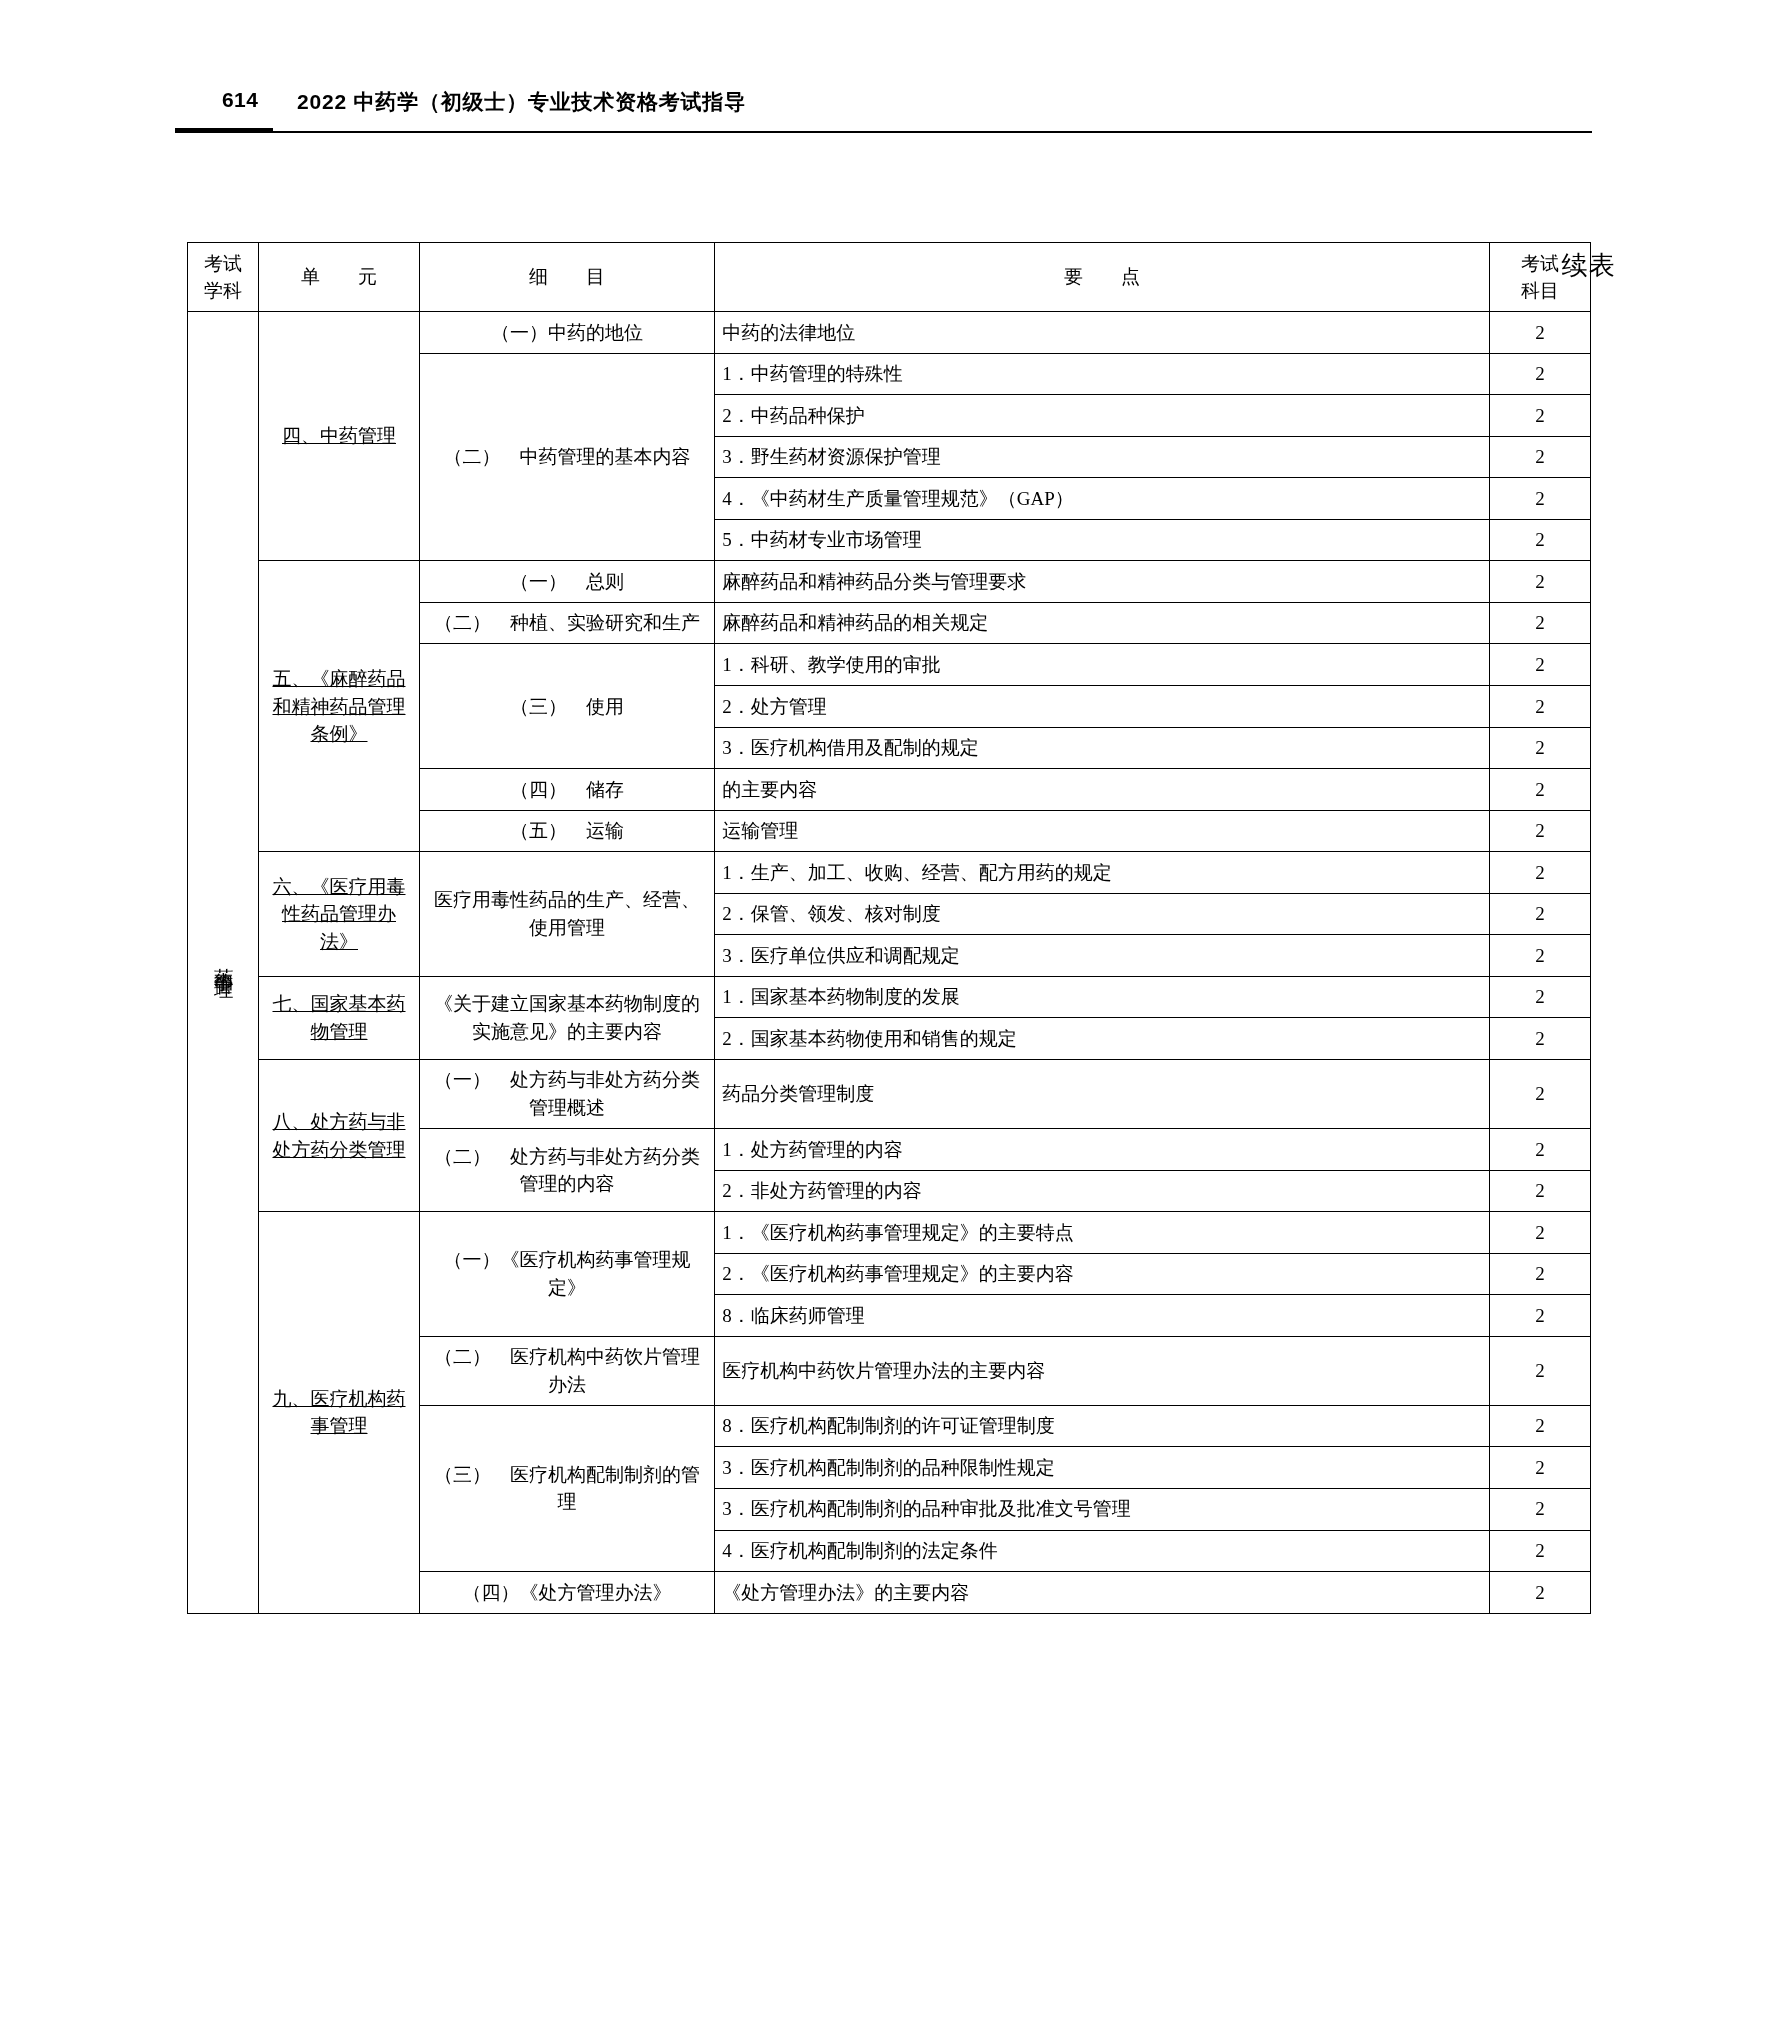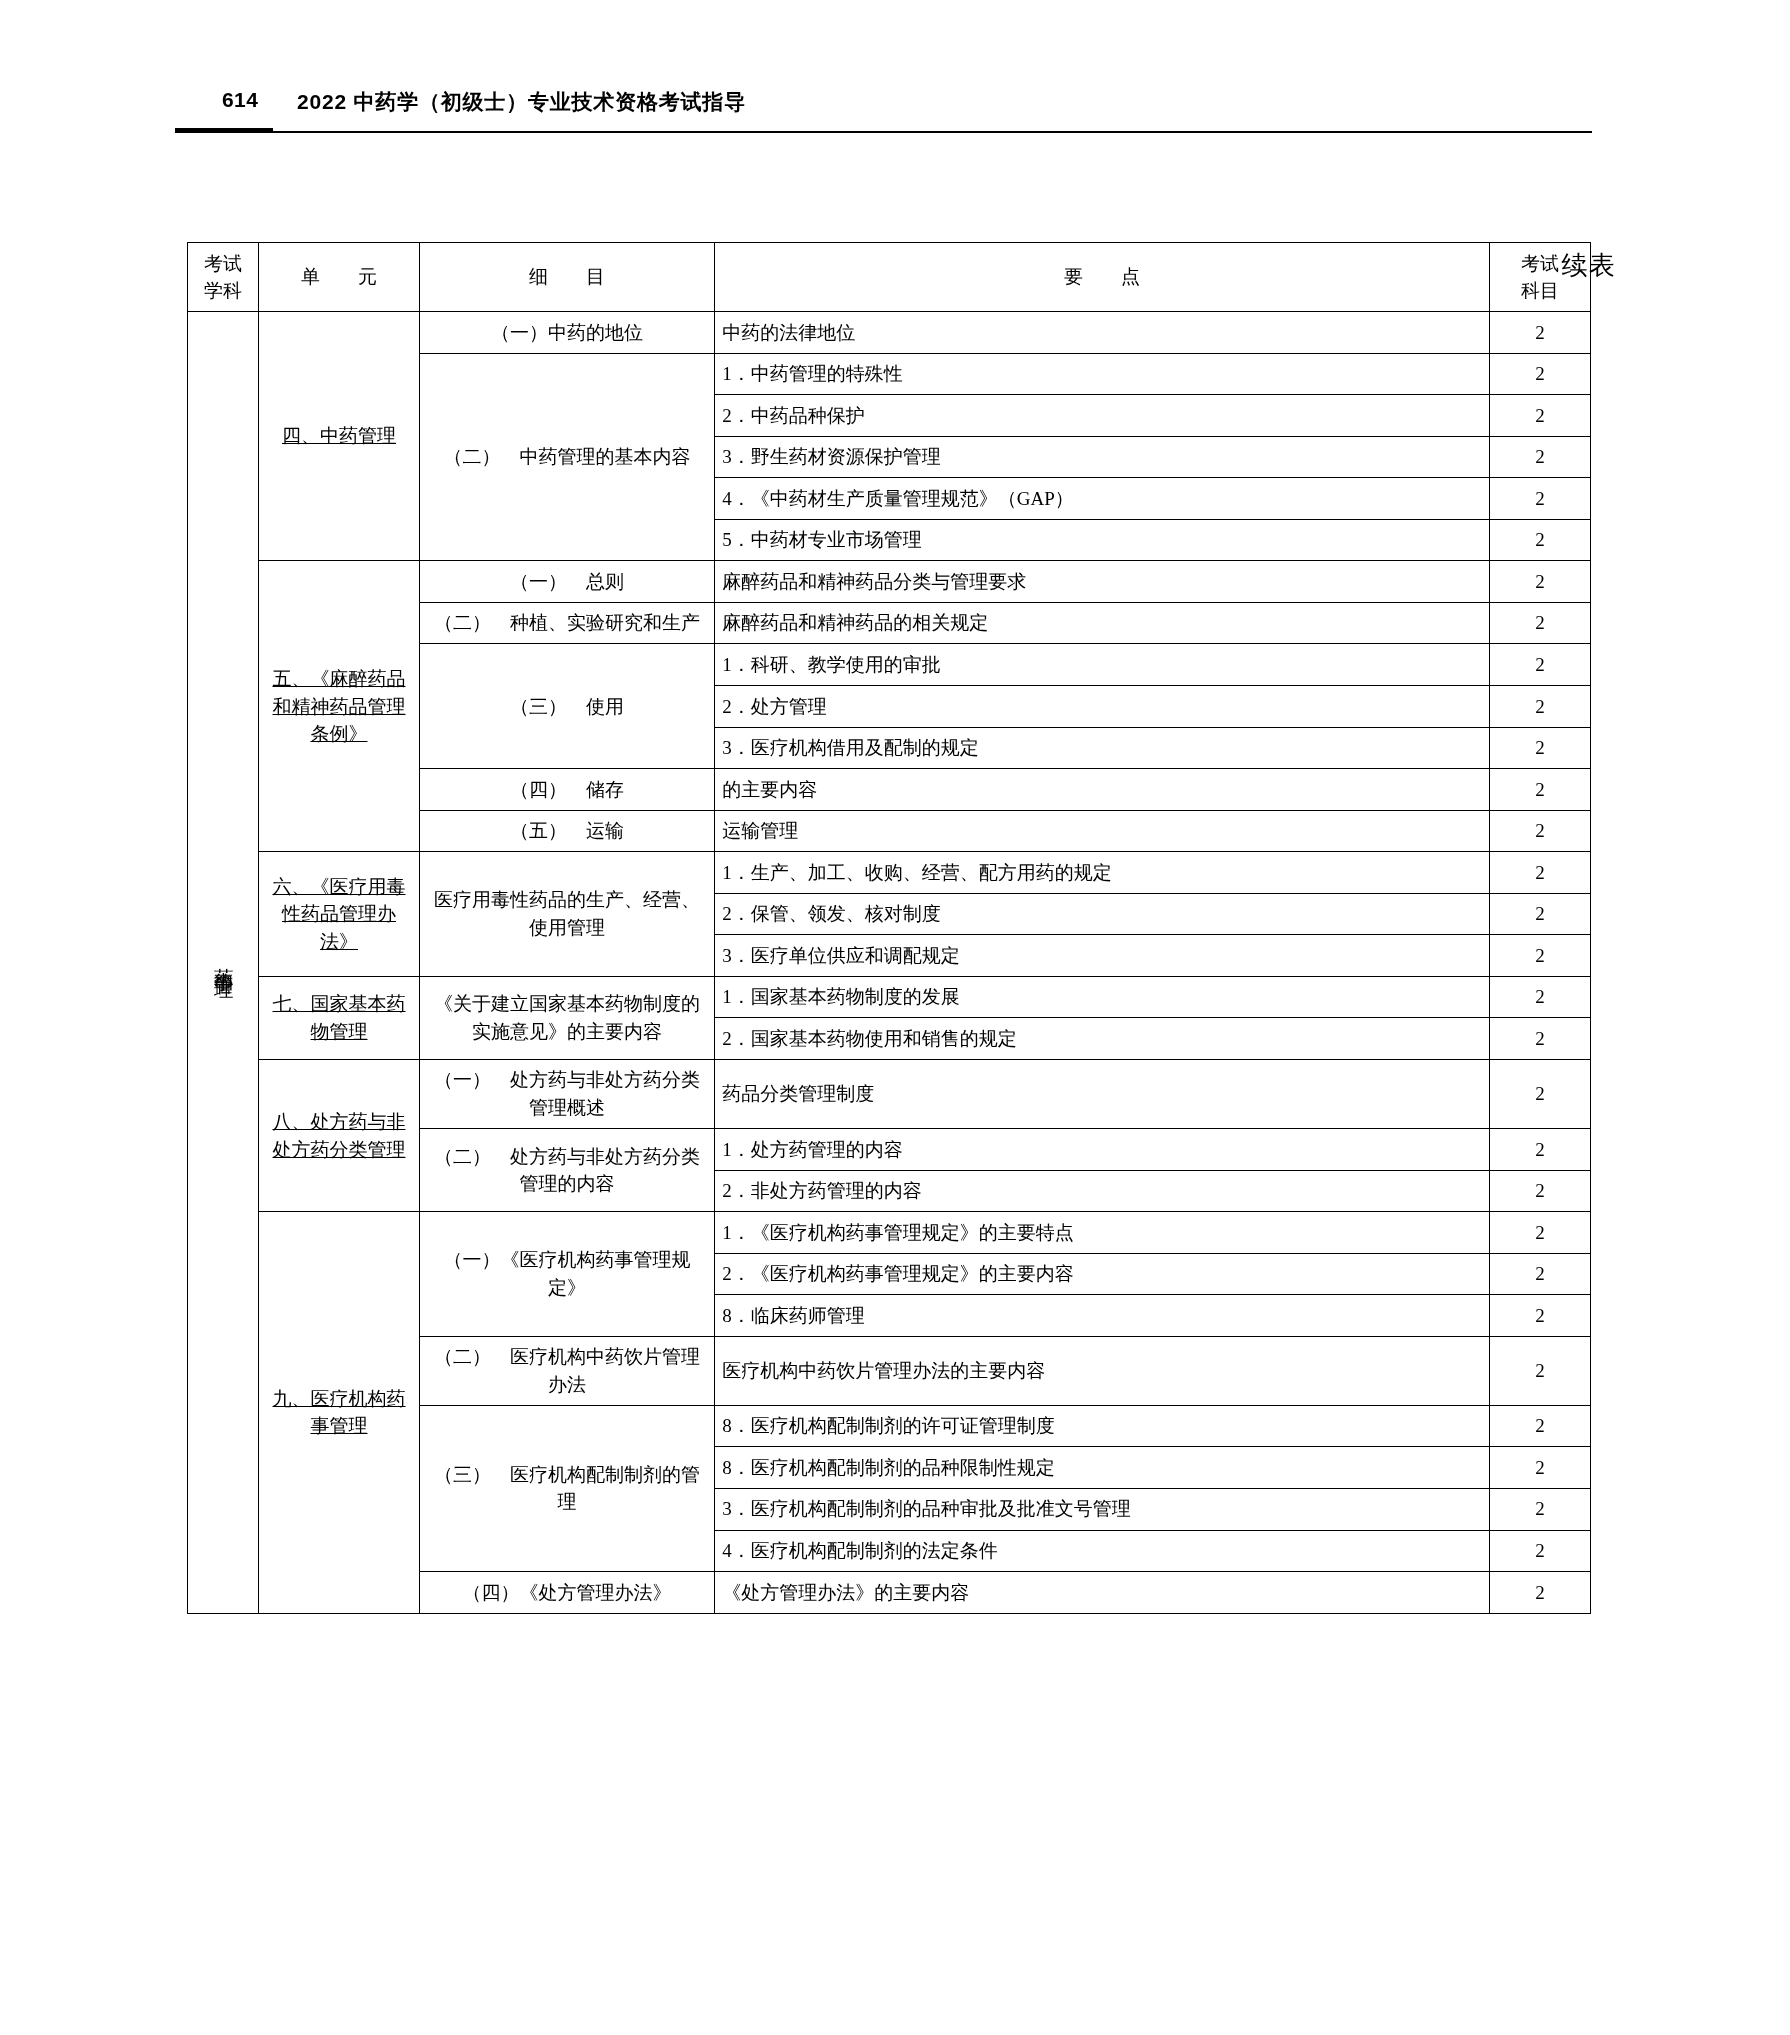--- a/index.html
+++ b/index.html
@@ -331,21 +331,21 @@
           <td class="exam">2</td>
         </tr>
 
         <tr>
           <td class="detail" rowspan="4">（三）　医疗机构配制制剂的管理</td>
           <td class="point">8．医疗机构配制制剂的许可证管理制度</td>
           <td class="exam">2</td>
         </tr>
 
         <tr>
-          <td class="point">8．医疗机构配制制剂的品种限制性规定</td>
+          <td class="point">3．医疗机构配制制剂的品种限制性规定</td>
           <td class="exam">2</td>
         </tr>
 
         <tr>
           <td class="point">3．医疗机构配制制剂的品种审批及批准文号管理</td>
           <td class="exam">2</td>
         </tr>
 
         <tr>
           <td class="point">4．医疗机构配制制剂的法定条件</td>

